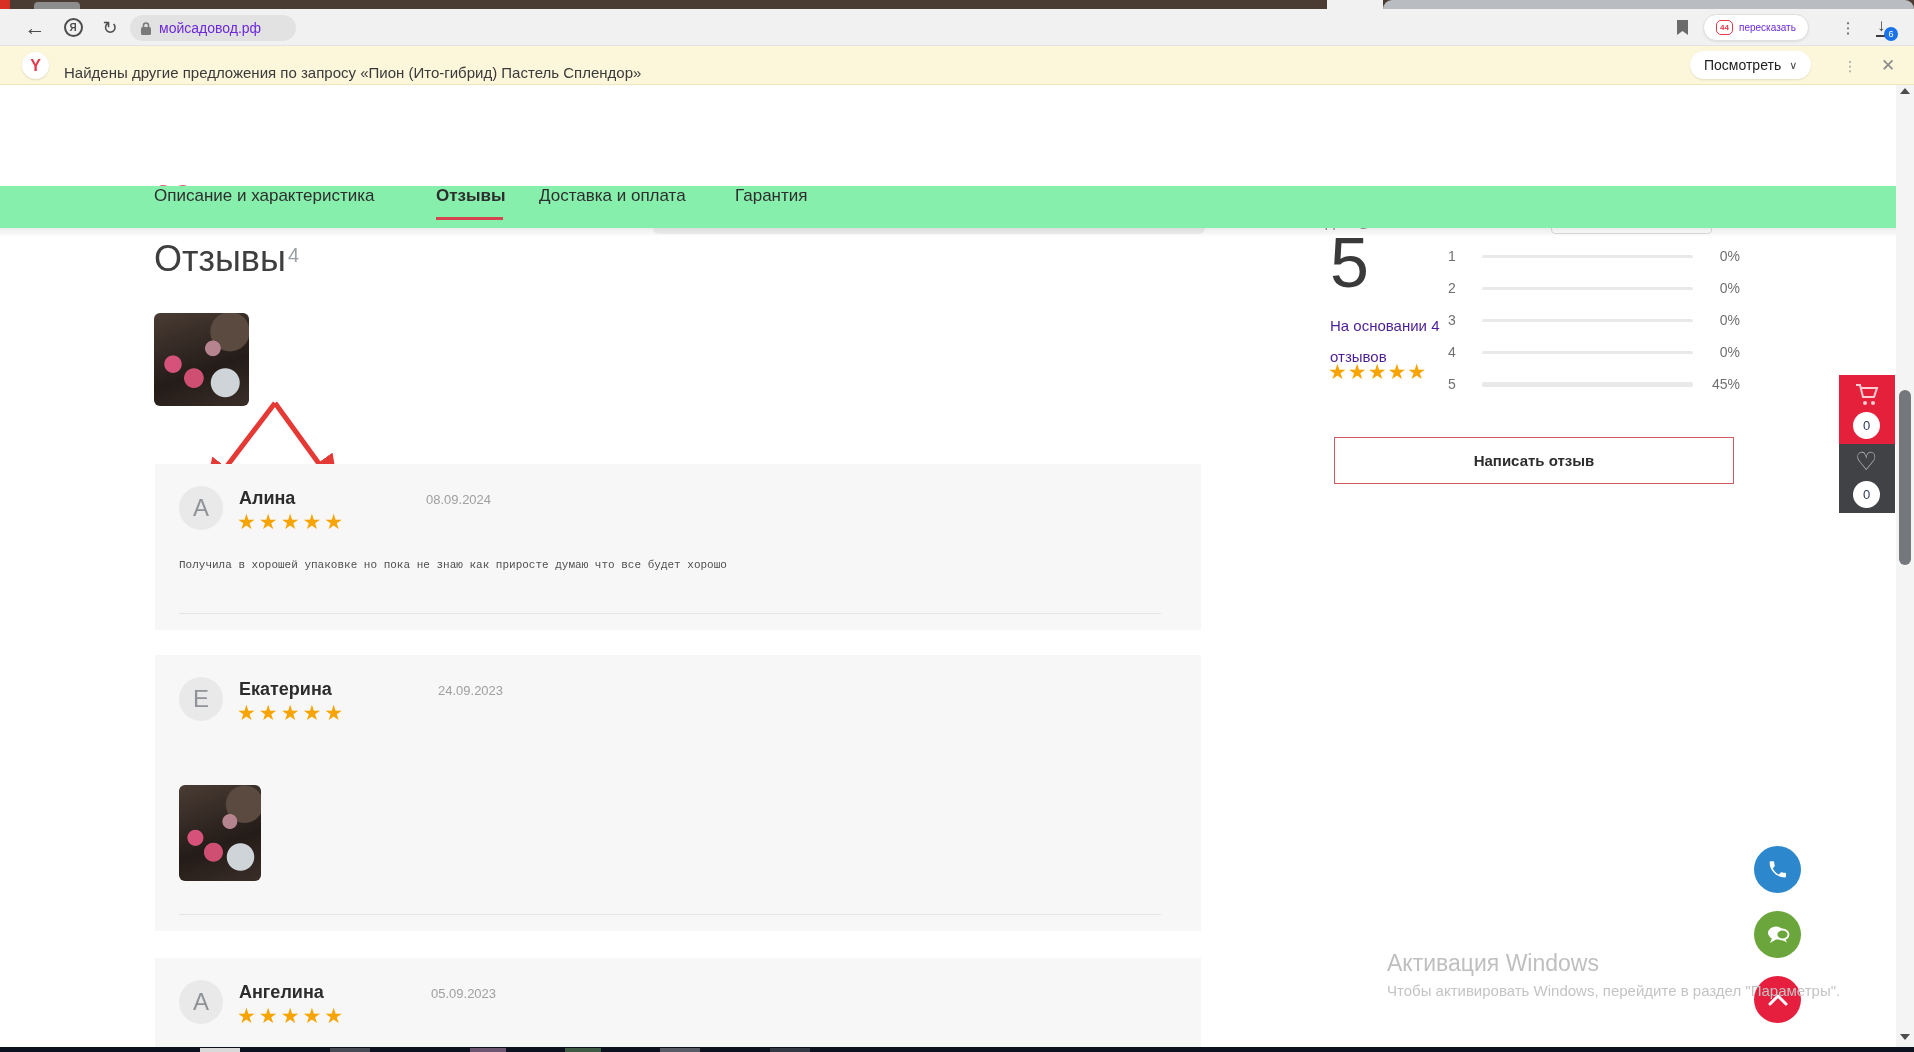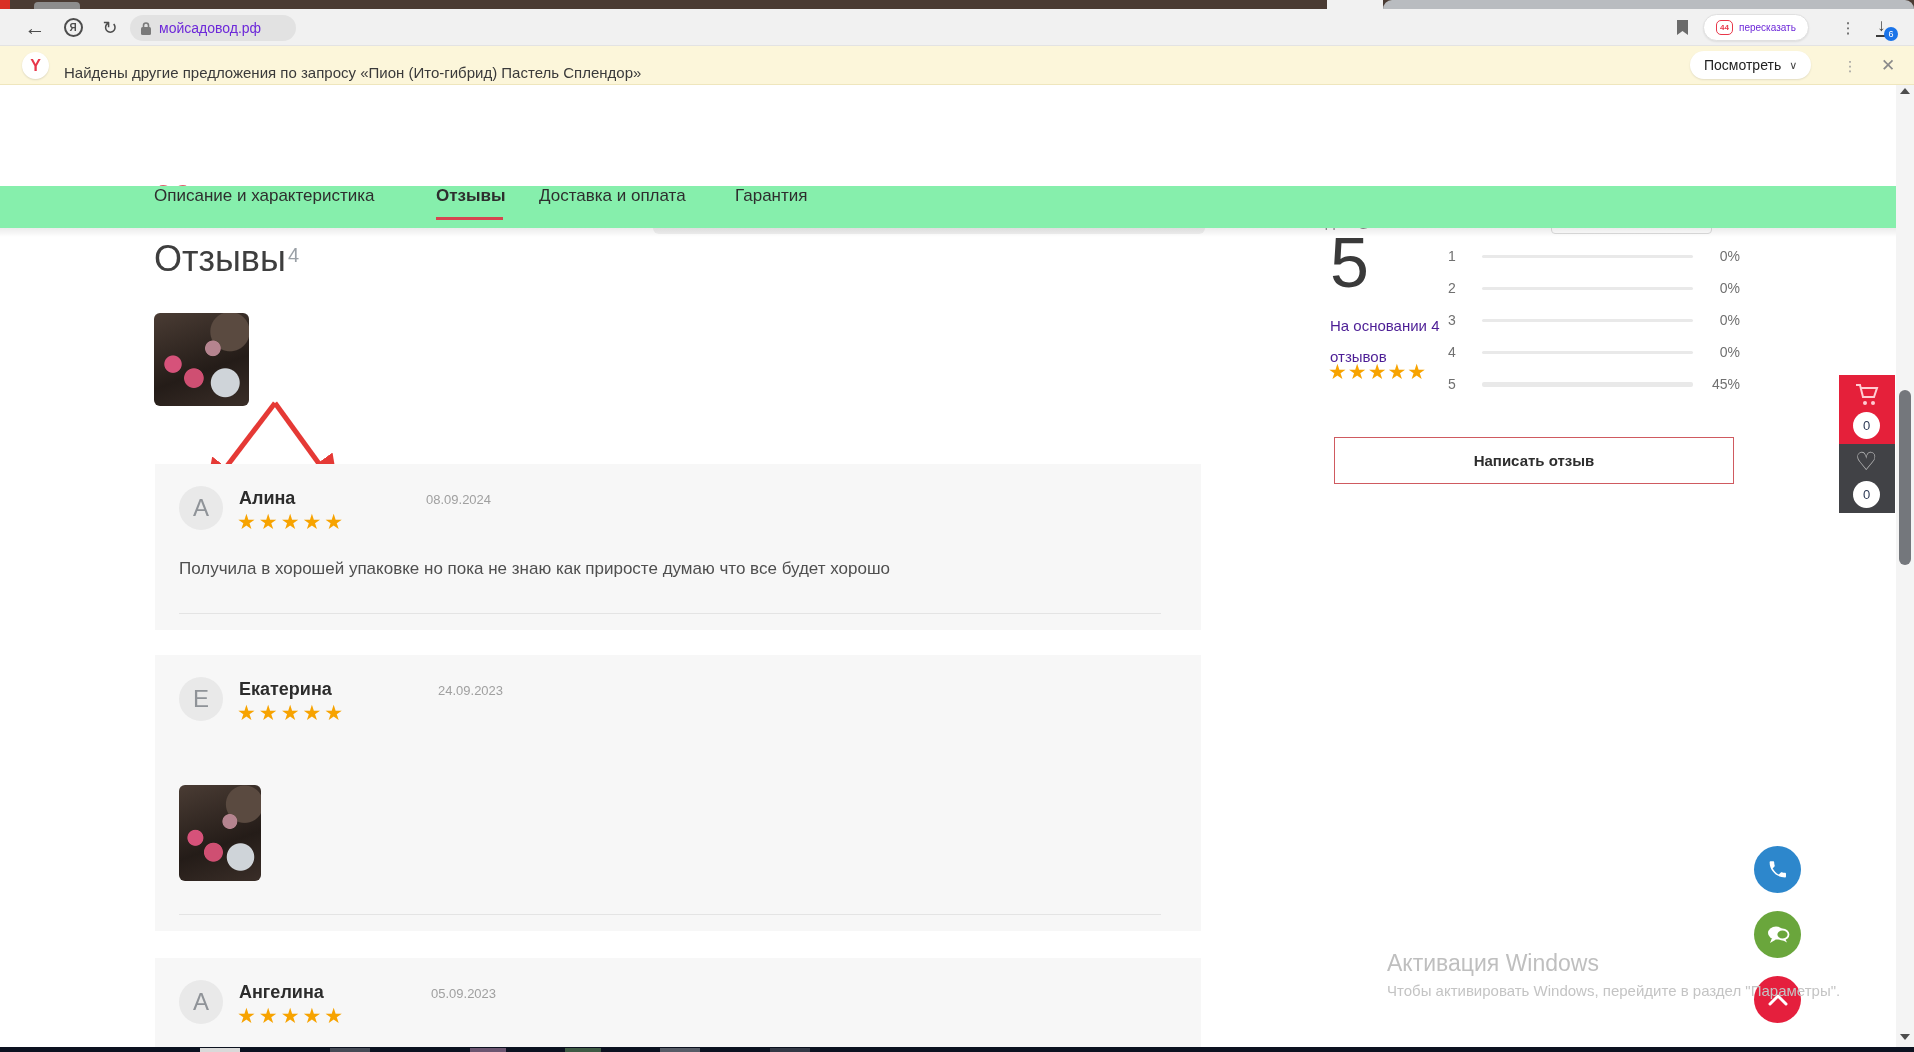--- a/index.html
+++ b/index.html
@@ -79,21 +79,21 @@
       linear-gradient(160deg, #4a3c34, #241c18 60%, #3a2e28);
   }
   .thumb1 { position:absolute; left:154px; top:313px; width:95px; height:93px; }
   .arrows { position:absolute; left:185px; top:395px; }
 
   .rcard { position:absolute; left:155px; width:1046px; background:#f7f7f7; }
   .rcard .avatar { position:absolute; left:24px; top:22px; width:44px; height:44px; border-radius:50%; background:#e9e9e9; color:#8f9398; font-size:24px; display:flex; align-items:center; justify-content:center; }
   .rcard .rname { position:absolute; left:84px; top:24px; font-size:18px; font-weight:bold; color:#2c2c2c; }
   .rcard .rdate { position:absolute; top:28px; font-size:13px; color:#a0a0a0; }
   .rcard .rstars { position:absolute; left:82px; top:46px; font-size:21px; color:#f7a300; letter-spacing:3px; }
-  .rcard .rtext { position:absolute; left:24px; top:95px; right:60px; font-size:17px; color:#4f4f4f; }
+  .rcard .rtext { position:absolute; left:24px; top:95px; right:60px; font-size:11px; color:#4f4f4f;font-family:Liberation Mono, monospace; }
   .rcard .rdivider { position:absolute; left:24px; right:40px; bottom:16px; height:1px; background:#e4e4e4; }
   .rcard .rphoto { position:absolute; left:24px; top:130px; width:82px; height:96px; }
   #card1 { top:464px; height:166px; }
   #card2 { top:655px; height:276px; }
   #card3 { top:958px; height:160px; }
   .d1 { left:244px;margin-left:27px; } .d2 { left:283px; } .d3 { left:276px; }
 
   
   .avg { position:absolute; left:1330px; top:228px; font-size:70px; font-weight:400; color:#3a3a3a; line-height:1; }
   .basedon { position:absolute; left:1330px; top:310px; width:140px; font-size:15px; color:#4c1d95; line-height:31px; }

